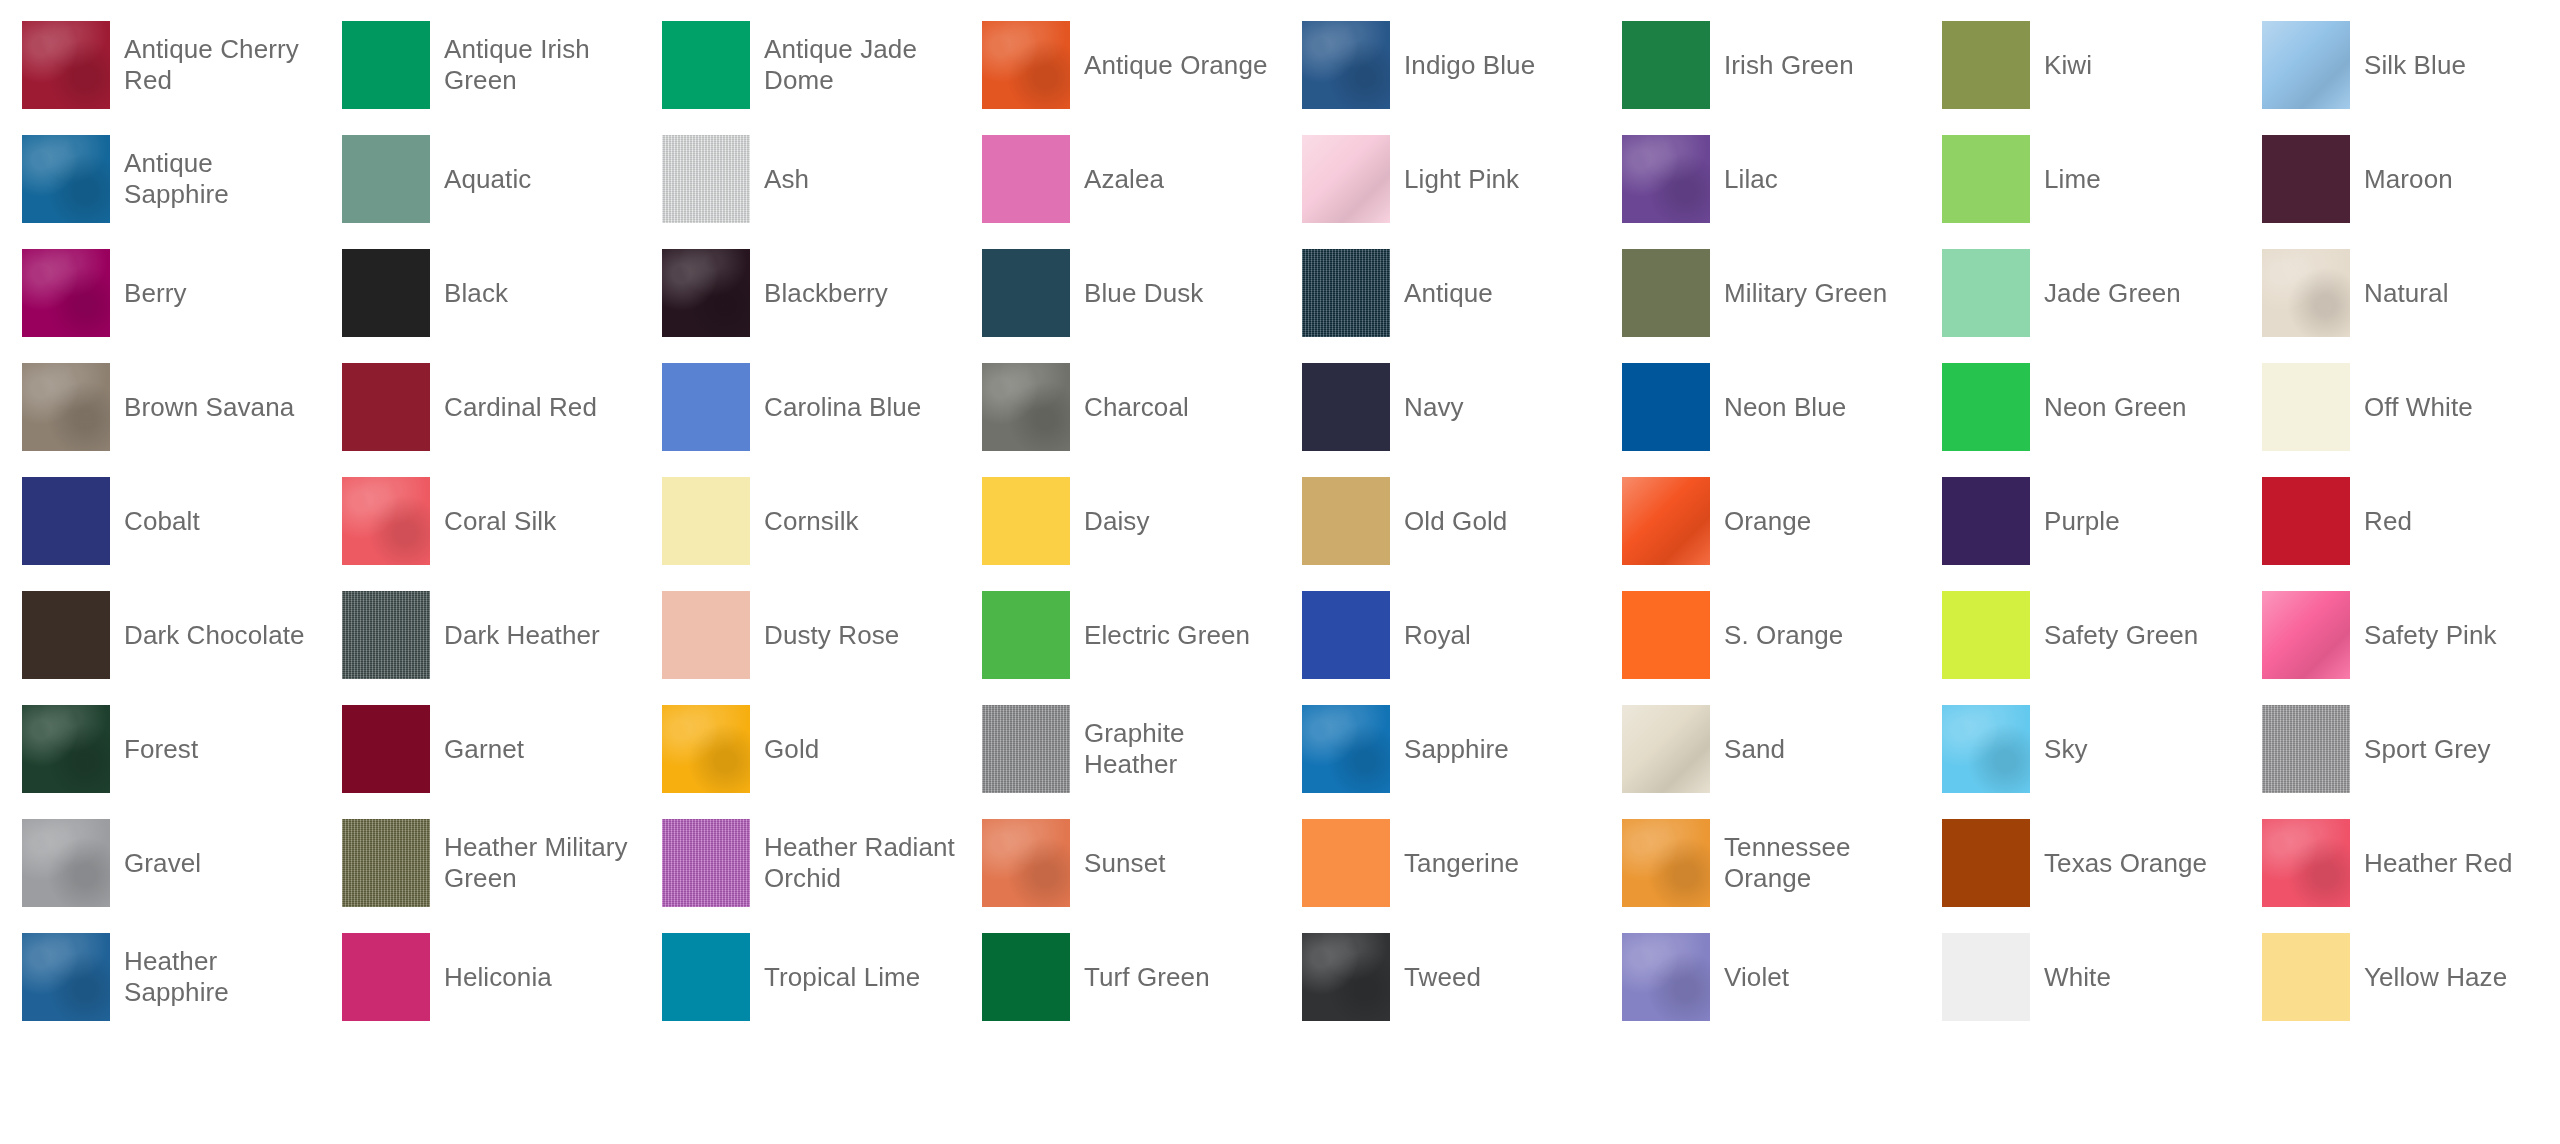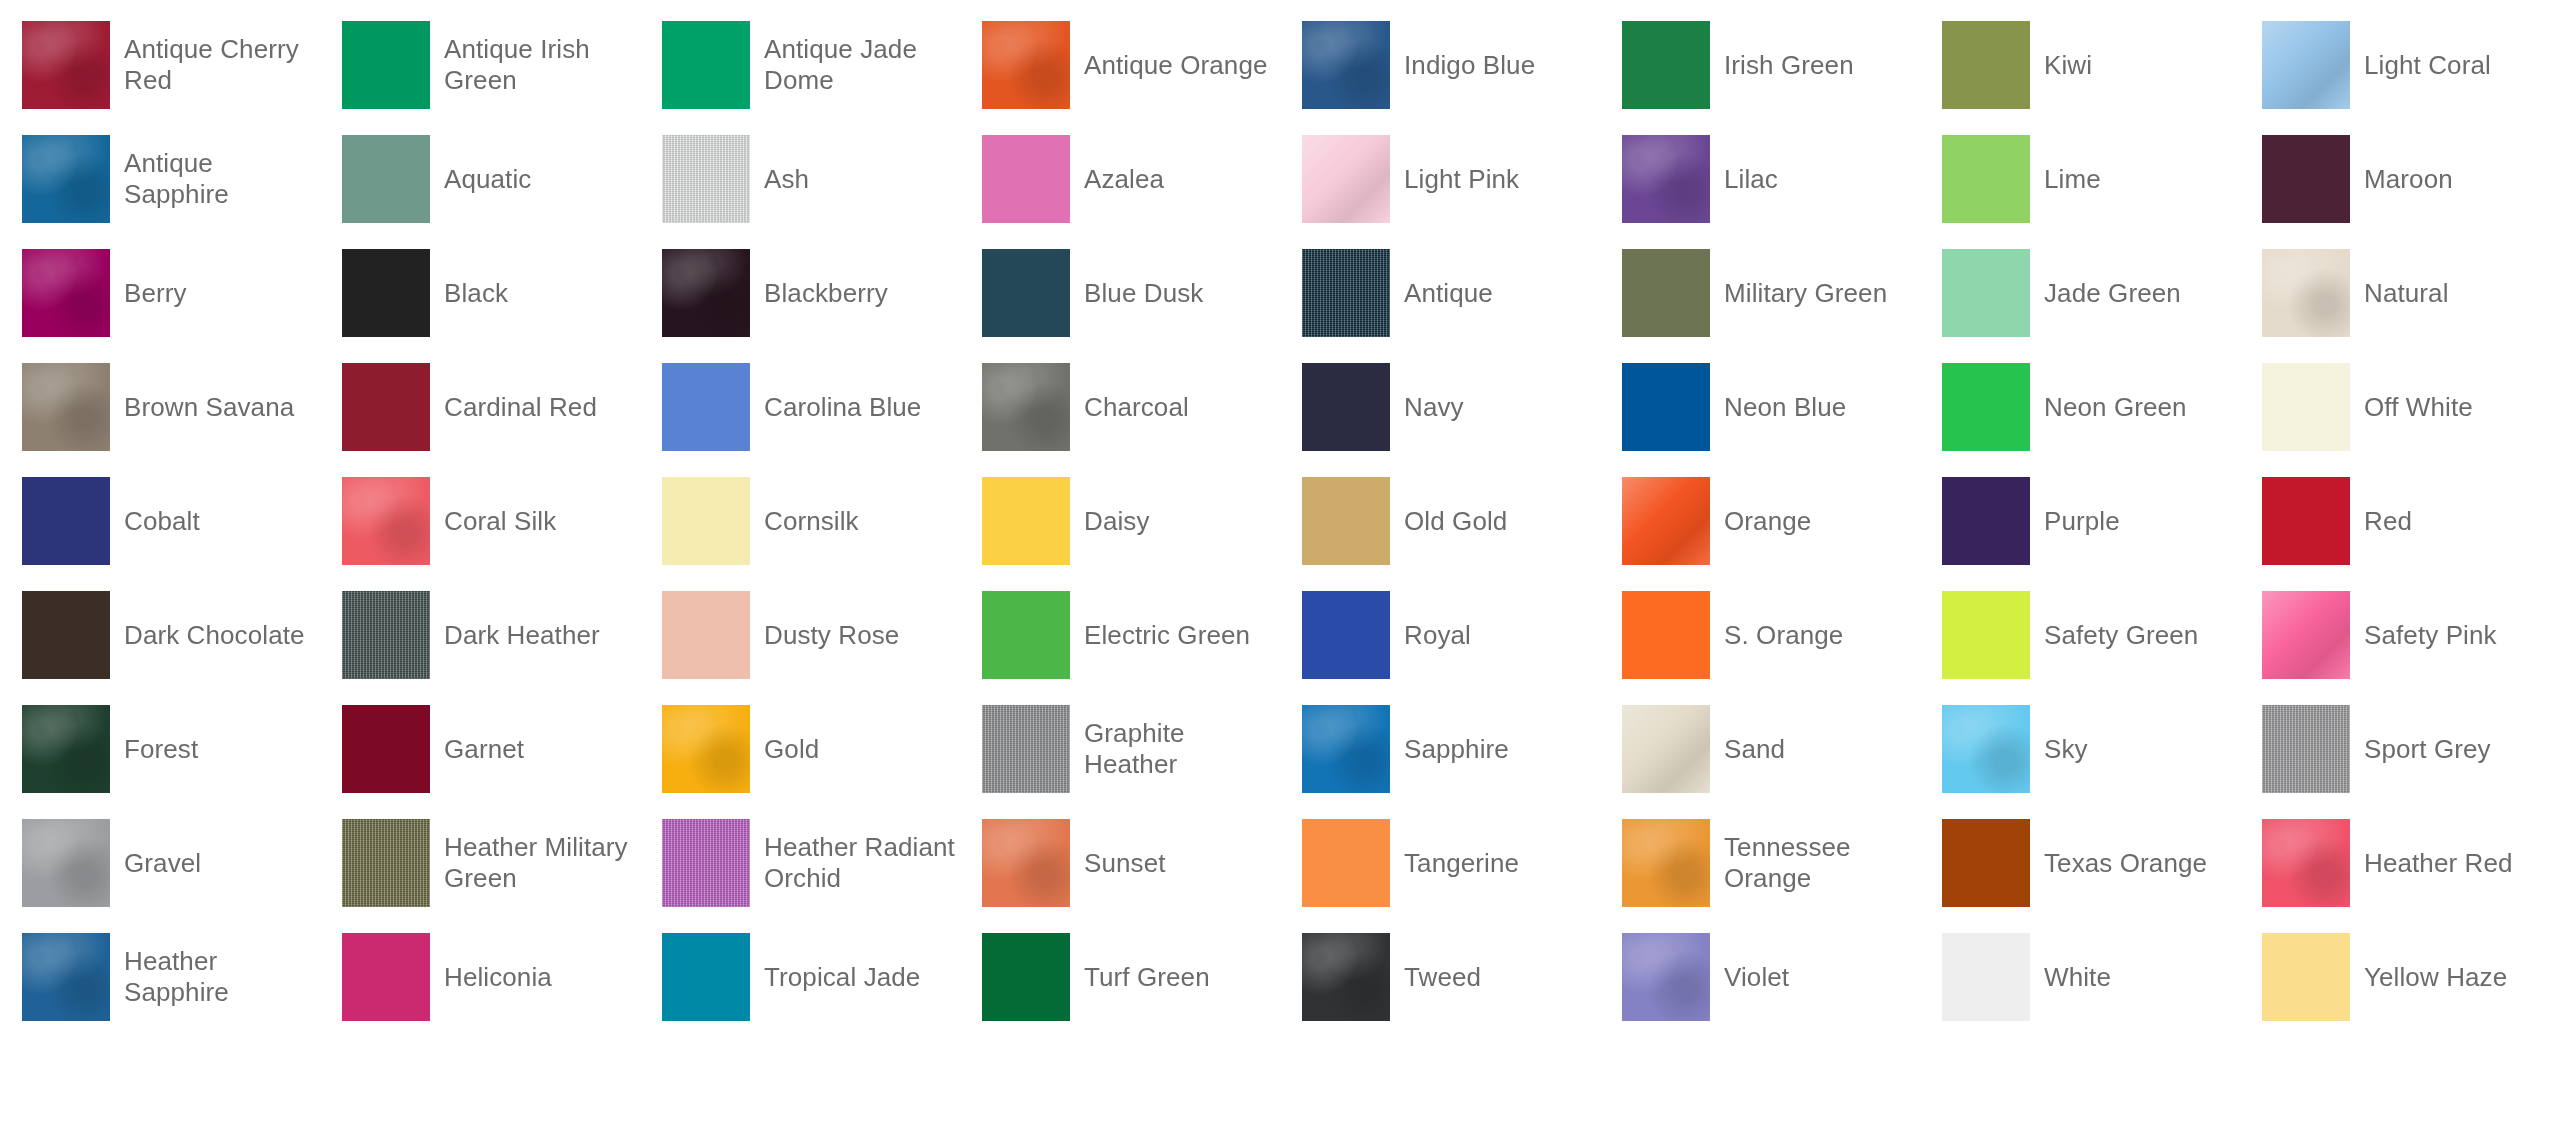--- a/index.html
+++ b/index.html
@@ -89,21 +89,21 @@
     <div class="swatch-item">
       <div class="swatch-chip " style="background-color: rgb(28, 127, 67);"></div>
       <div class="swatch-label">Irish Green</div>
     </div>
     <div class="swatch-item">
       <div class="swatch-chip " style="background-color: rgb(135, 148, 75);"></div>
       <div class="swatch-label">Kiwi</div>
     </div>
     <div class="swatch-item">
       <div class="swatch-chip tex-sheen" style="background-color: rgb(146, 194, 232);"></div>
-      <div class="swatch-label">Light Coral</div>
+      <div class="swatch-label">Silk Blue</div>
     </div>
     <div class="swatch-item">
       <div class="swatch-chip tex-mottle" style="background-color: rgb(20, 103, 154);"></div>
       <div class="swatch-label">Antique Sapphire</div>
     </div>
     <div class="swatch-item">
       <div class="swatch-chip " style="background-color: rgb(111, 153, 139);"></div>
       <div class="swatch-label">Aquatic</div>
     </div>
     <div class="swatch-item">
@@ -325,21 +325,21 @@
     <div class="swatch-item">
       <div class="swatch-chip tex-mottle" style="background-color: rgb(32, 98, 151);"></div>
       <div class="swatch-label">Heather Sapphire</div>
     </div>
     <div class="swatch-item">
       <div class="swatch-chip " style="background-color: rgb(203, 42, 112);"></div>
       <div class="swatch-label">Heliconia</div>
     </div>
     <div class="swatch-item">
       <div class="swatch-chip " style="background-color: rgb(0, 137, 166);"></div>
-      <div class="swatch-label">Tropical Jade</div>
+      <div class="swatch-label">Tropical Lime</div>
     </div>
     <div class="swatch-item">
       <div class="swatch-chip " style="background-color: rgb(5, 107, 54);"></div>
       <div class="swatch-label">Turf Green</div>
     </div>
     <div class="swatch-item">
       <div class="swatch-chip tex-mottle" style="background-color: rgb(48, 50, 52);"></div>
       <div class="swatch-label">Tweed</div>
     </div>
     <div class="swatch-item">

